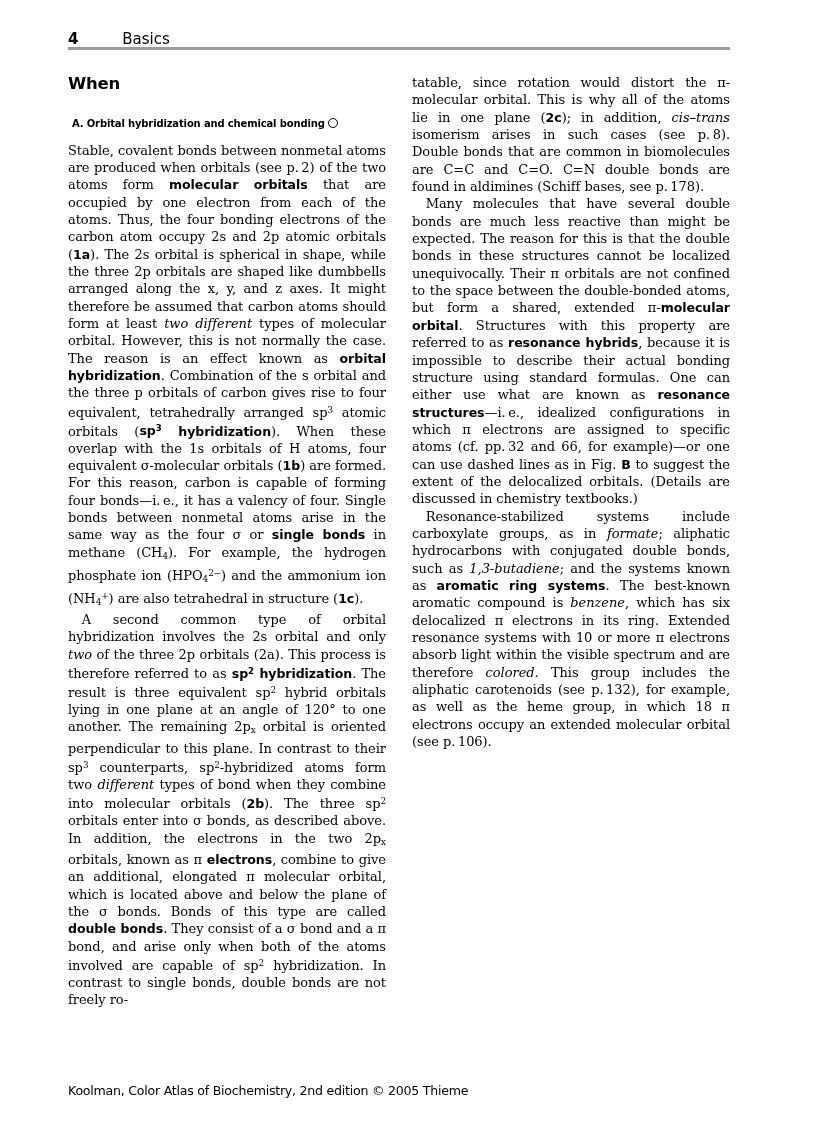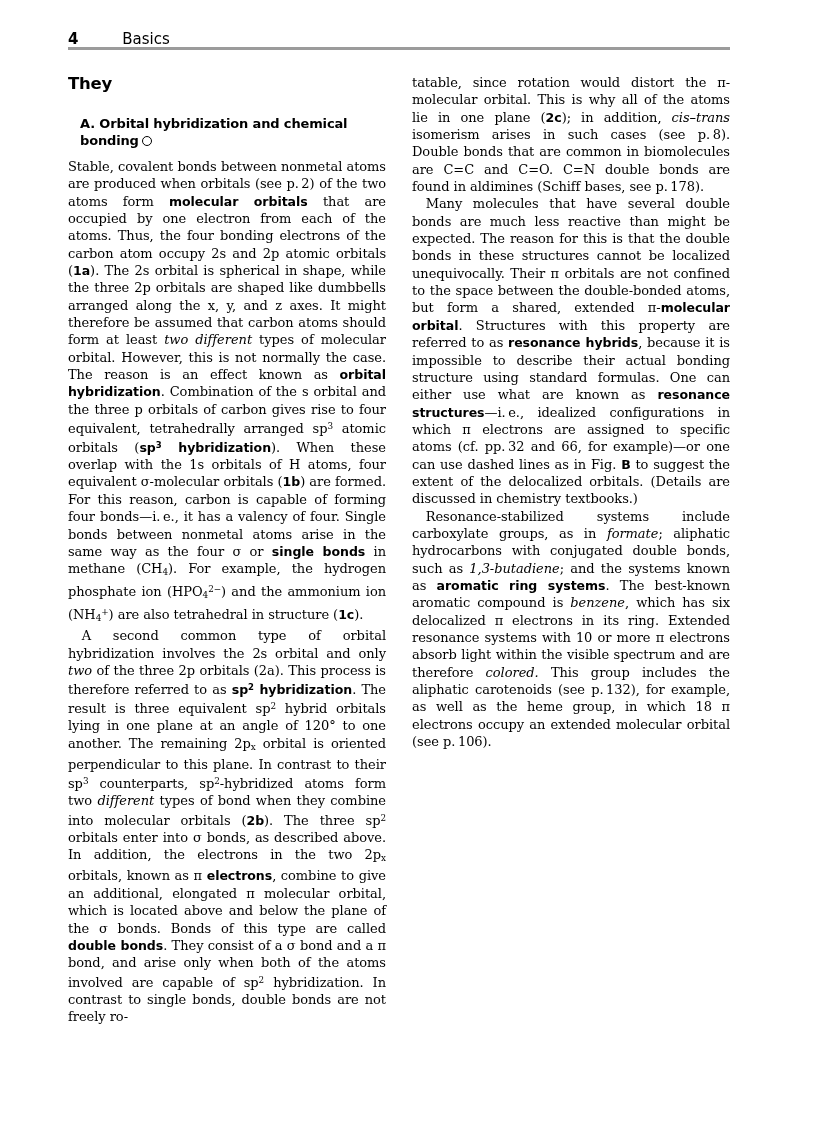--- a/index.html
+++ b/index.html
@@ -70,23 +70,23 @@
     font-weight: bold;
     font-size: 16.5px;
     line-height: 20px;
     margin: 0 0 22px 0;
     letter-spacing: -0.2px;
   }
 
   .sec-head {
     font-family: "DejaVu Sans", sans-serif;
     font-weight: bold;
-    font-size: 13px;
+    font-size: 10px;
     line-height: 16.5px;
-    margin: 0 0 9px 12px;
+    margin: 0 0 9px 4px;
     letter-spacing: -0.15px;
   }
   .sec-head.spaced { margin-top: 18px; }
 
   .marker {
     display: inline-block;
     width: 10px;
     height: 10px;
     border: 1.4px solid #000;
     border-radius: 50%;
@@ -144,21 +144,21 @@
 <div class="page">
 
   <div class="page-header">
     <span class="folio">4</span>
     <span class="running-head">Basics</span>
   </div>
   <div class="header-rule"></div>
 
   <div class="col col-left">
 
-    <h1 class="doc-title">They</h1>
+    <h1 class="doc-title">When</h1>
 
     <h2 class="sec-head"><span>A. Orbital hybridization and chemical bonding</span><span class="marker"></span></h2>
 
     <p class="body noindent"><span>Stable, covalent bonds between nonmetal atoms are produced when orbitals (see p. 2) of the two atoms form </span><b>molecular orbitals</b><span> that are occupied by one electron from each of the atoms. Thus, the four bonding electrons of the carbon atom occupy 2s and 2p atomic orbitals (</span><b>1a</b><span>). The 2s orbital is spherical in shape, while the three 2p orbitals are shaped like dumbbells arranged along the x, y, and z axes. It might therefore be assumed that carbon atoms should form at least </span><i>two different</i><span> types of molecular orbital. However, this is not normally the case. The reason is an effect known as </span><b>orbital hybridization</b><span>. Combination of the s orbital and the three p orbitals of carbon gives rise to four equivalent, tetrahedrally arranged sp</span><sup>3</sup><span> atomic orbitals (</span><b><span>sp</span><sup>3</sup></b><b> hybridization</b><span>). When these overlap with the 1s orbitals of H atoms, four equivalent σ-molecular orbitals (</span><b>1b</b><span>) are formed. For this reason, carbon is capable of forming four bonds—i. e., it has a valency of four. Single bonds between nonmetal atoms arise in the same way as the four σ or </span><b>single bonds</b><span> in methane (CH</span><sub>4</sub><span>). For example, the hydrogen phosphate ion (HPO</span><sub>4</sub><sup>2−</sup><span>) and the ammonium ion (NH</span><sub>4</sub><sup>+</sup><span>) are also tetrahedral in structure (</span><b>1c</b><span>).</span></p>
 
     <p class="body indent"><span>A second common type of orbital hybridization involves the 2s orbital and only </span><i>two</i><span> of the three 2p orbitals (2a). This process is therefore referred to as </span><b><span>sp</span><sup>2</sup></b><b> hybridization</b><span>. The result is three equivalent sp</span><sup>2</sup><span> hybrid orbitals lying in one plane at an angle of 120° to one another. The remaining 2p</span><sub>x</sub><span> orbital is oriented perpendicular to this plane. In contrast to their sp</span><sup>3</sup><span> counterparts, sp</span><sup>2</sup><span>-hybridized atoms form two </span><i>different</i><span> types of bond when they combine into molecular orbitals (</span><b>2b</b><span>). The three sp</span><sup>2</sup><span> orbitals enter into σ bonds, as described above. In addition, the electrons in the two 2p</span><sub>x</sub><span> orbitals, known as π </span><b>electrons</b><span>, combine to give an additional, elongated π molecular orbital, which is located above and below the plane of the σ bonds. Bonds of this type are called </span><b>double bonds</b><span>. They consist of a σ bond and a π bond, and arise only when both of the atoms involved are capable of sp</span><sup>2</sup><span> hybridization. In contrast to single bonds, double bonds are not freely ro-</span></p>
 
   </div>
 
   <div class="col col-right">
@@ -166,15 +166,16 @@
     <p class="body noindent"><span>tatable, since rotation would distort the π-molecular orbital. This is why all of the atoms lie in one plane (</span><b>2c</b><span>); in addition, </span><i>cis–trans</i><span> isomerism arises in such cases (see p. 8). Double bonds that are common in biomolecules are C=C and C=O. C=N double bonds are found in aldimines (Schiff bases, see p. 178).</span></p>
 
 
     <p class="body noindent"><span>Many molecules that have several double bonds are much less reactive than might be expected. The reason for this is that the double bonds in these structures cannot be localized unequivocally. Their π orbitals are not confined to the space between the double-bonded atoms, but form a shared, extended π-</span><b>molecular orbital</b><span>. Structures with this property are referred to as </span><b>resonance hybrids</b><span>, because it is impossible to describe their actual bonding structure using standard formulas. One can either use what are known as </span><b>resonance structures</b><span>—i. e., idealized configurations in which π electrons are assigned to specific atoms (cf. pp. 32 and 66, for example)—or one can use dashed lines as in Fig. </span><b>B</b><span> to suggest the extent of the delocalized orbitals. (Details are discussed in chemistry textbooks.)</span></p>
 
     <p class="body indent"><span>Resonance-stabilized systems include carboxylate groups, as in </span><i>formate</i><span>; aliphatic hydrocarbons with conjugated double bonds, such as </span><i>1,3-butadiene</i><span>; and the systems known as </span><b>aromatic ring systems</b><span>. The best-known aromatic compound is </span><i>benzene</i><span>, which has six delocalized π electrons in its ring. Extended resonance systems with 10 or more π electrons absorb light within the visible spectrum and are therefore </span><i>colored.</i><span> This group includes the aliphatic carotenoids (see p. 132), for example, as well as the heme group, in which 18 π electrons occupy an extended molecular orbital (see p. 106).</span></p>
 
   </div>
 
   <div class="footer">
+    <div>Koolman, Color Atlas of Biochemistry, 2nd edition © 2005 Thieme</div>
   </div>
 
 </div>
 
 </body></html>

